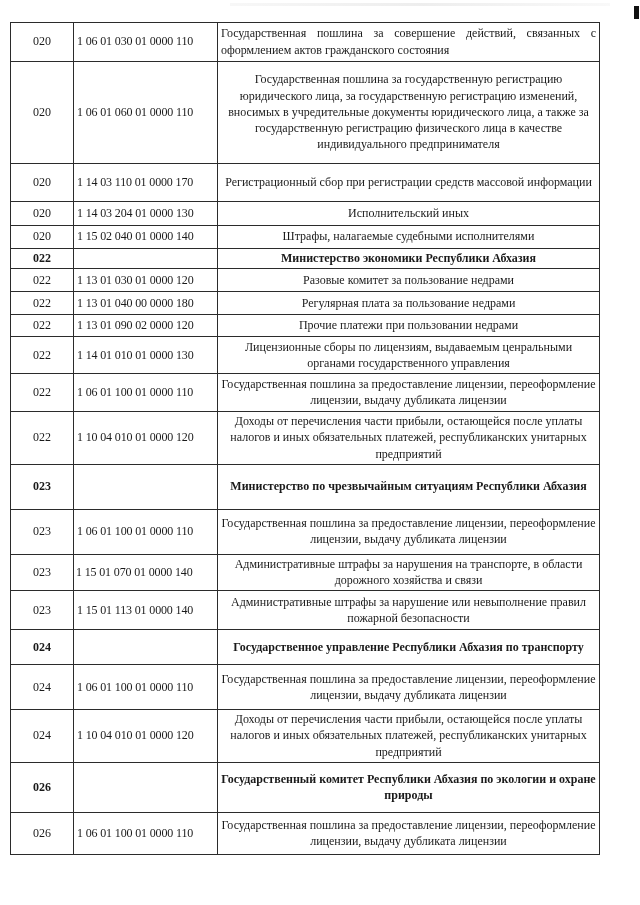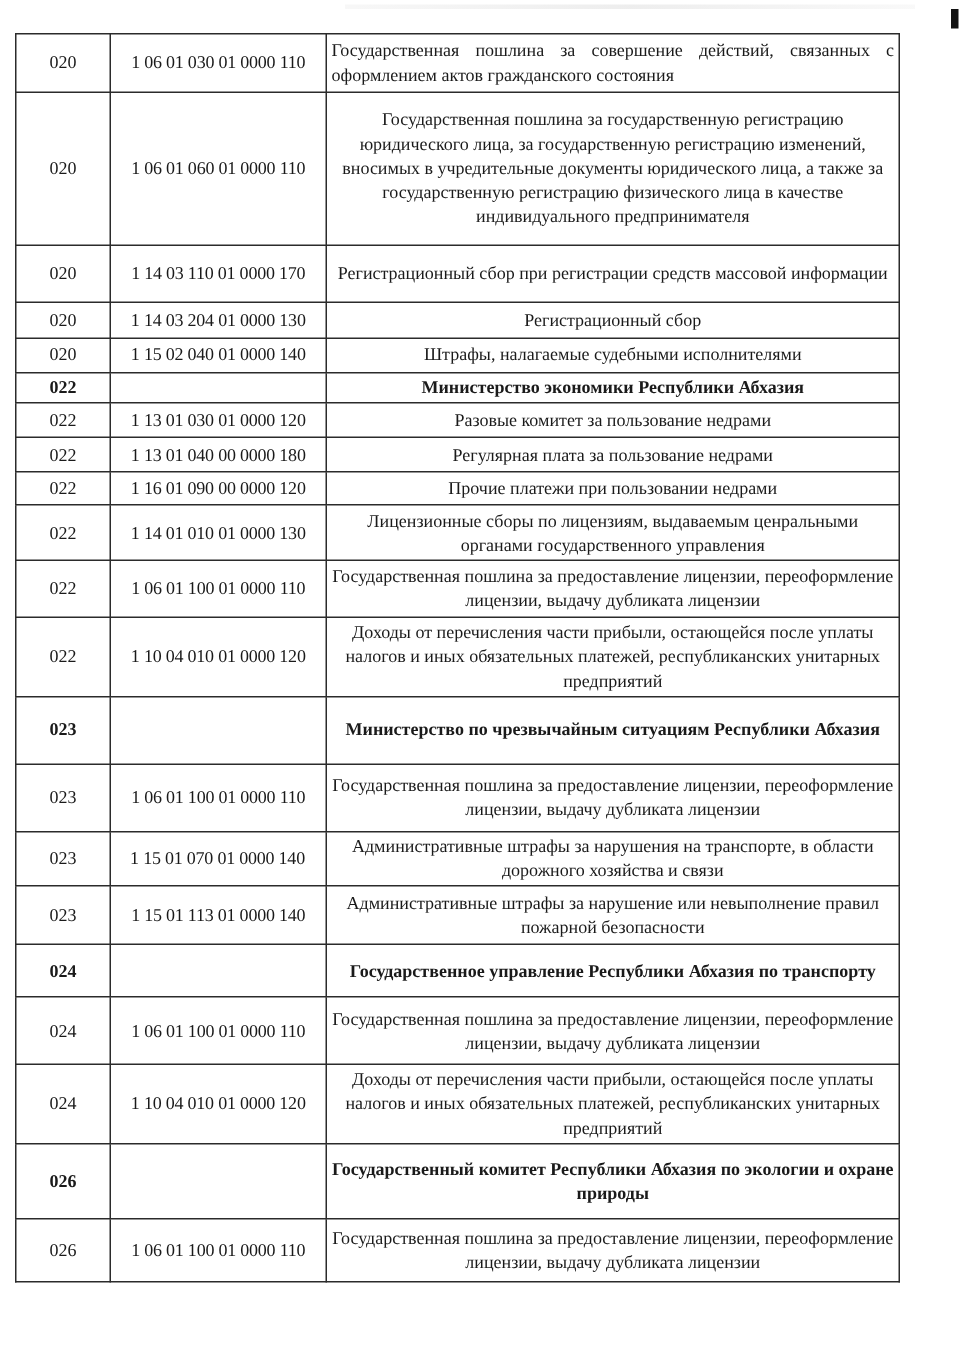--- a/index.html
+++ b/index.html
@@ -9,21 +9,21 @@
   }
   .edge-mark { position: absolute; left: 634px; top: 6px; width: 5px; height: 13px; background: #111; }
   .top-ghost { position: absolute; left: 230px; top: 3px; width: 380px; height: 3px; background: linear-gradient(90deg, #f4f4f4, #e6e6e6, #f6f6f6); opacity: .7; }
   table.doc {
     position: absolute; left: 10px; top: 22px; width: 590px;
     border-collapse: collapse; table-layout: fixed;
     font-size: 12px; line-height: 16.2px; padding-left: 39px;
   }
   table.doc td { border: 1px solid #2b2b2b; padding: 1px 3px 2px 3px; vertical-align: middle; }
   table.doc td.c1 { width: 56px; text-align: center; }
-  table.doc td.c2 { width: 137px; text-align: center; white-space: nowrap; letter-spacing: -0.15px; }
+  table.doc td.c2 { width: 137px; text-align: left; white-space: nowrap; letter-spacing: -0.15px; }
   table.doc td.c3 { text-align: center; }
   table.doc td.c3.just { text-align: justify; }
   tr.head td { font-weight: bold; }
   .left-code { text-align: right; padding-left: 2px !important; }
 </style>
 </head>
 <body>
 
 <div class="top-ghost"></div>
 <div class="edge-mark"></div>
@@ -41,21 +41,21 @@
       <td class="c3">Государственная пошлина за государственную регистрацию юридического лица, за государственную регистрацию изменений, вносимых в учредительные документы юридического лица, а также за государственную регистрацию физического лица в качестве индивидуального предпринимателя</td>
     </tr>
     <tr style="height:38px">
       <td class="c1">020</td>
       <td class="c2">1 14 03 110 01 0000 170</td>
       <td class="c3">Регистрационный сбор при регистрации средств массовой информации</td>
     </tr>
     <tr style="height:24px">
       <td class="c1">020</td>
       <td class="c2">1 14 03 204 01 0000 130</td>
-      <td class="c3">Регистрационный сбор</td>
+      <td class="c3">Исполнительский иных</td>
     </tr>
     <tr style="height:23px">
       <td class="c1">020</td>
       <td class="c2">1 15 02 040 01 0000 140</td>
       <td class="c3">Штрафы, налагаемые судебными исполнителями</td>
     </tr>
     <tr class="head" style="height:14px">
       <td class="c1">022</td>
       <td class="c2"></td>
       <td class="c3">Министерство экономики Республики Абхазия</td>
@@ -65,21 +65,21 @@
       <td class="c2">1 13 01 030 01 0000 120</td>
       <td class="c3">Разовые комитет за пользование недрами</td>
     </tr>
     <tr style="height:23px">
       <td class="c1">022</td>
       <td class="c2">1 13 01 040 00 0000 180</td>
       <td class="c3">Регулярная плата за пользование недрами</td>
     </tr>
     <tr style="height:22px">
       <td class="c1">022</td>
-      <td class="c2">1 16 01 090 00 0000 120</td>
+      <td class="c2">1 13 01 090 02 0000 120</td>
       <td class="c3">Прочие платежи при пользовании недрами</td>
     </tr>
     <tr style="height:37px">
       <td class="c1">022</td>
       <td class="c2">1 14 01 010 01 0000 130</td>
       <td class="c3">Лицензионные сборы по лицензиям, выдаваемым ценральными органами государственного управления</td>
     </tr>
     <tr style="height:38px">
       <td class="c1">022</td>
       <td class="c2">1 06 01 100 01 0000 110</td>

